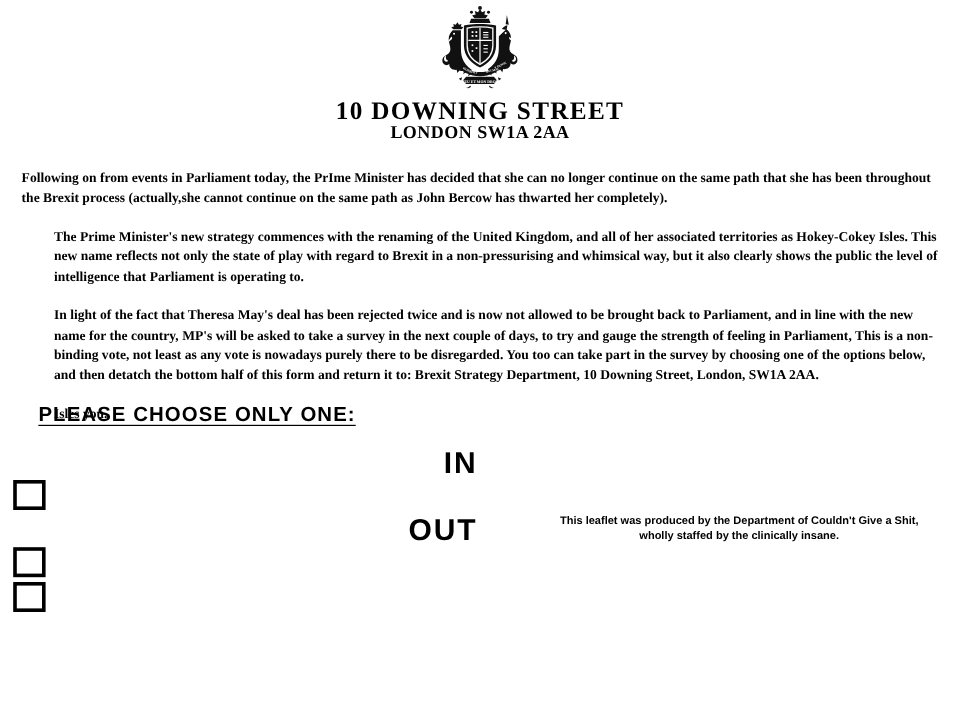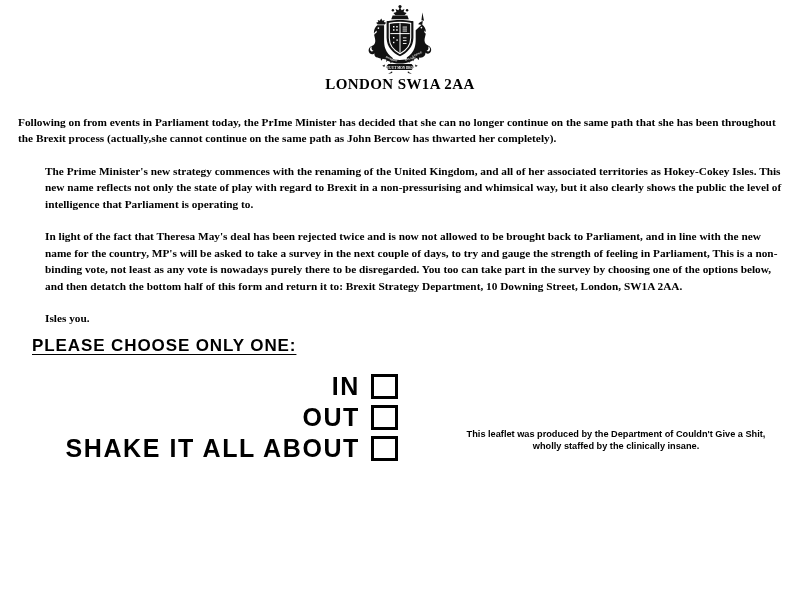--- a/index.html
+++ b/index.html
@@ -85,23 +85,23 @@
 
   
   .options {
     position: absolute;
     left: 0;
     top: 373px;
     width: 398px;
   }
   .option-row {
     display: flex;
-    align-items: center;
     justify-content: flex-end;
     margin-bottom: 4px;
+    flex-direction: column;
   }
   .option-label {
     font-size: 25px;
     font-weight: bold;
     letter-spacing: 1.6px;
     line-height: 27px;
     white-space: nowrap;
     text-align: right;
   }
   .option-box {
@@ -204,20 +204,21 @@
       <text x="48" y="64.9" fill="#ffffff" font-family="'Liberation Serif', serif" font-size="3.2" font-weight="bold" text-anchor="middle">DIEU ET MON DROIT</text>
 
       <path d="M33.1 60.4 l-2.8 1.3 l2.0 1.4 z"></path>
       <path d="M62.9 60.4 l2.8 1.3 l-2.0 1.4 z"></path>
 
       <path d="M40.0 67.2 c-1.2 1.2 -2.4 1.8 -3.8 2.0 c1.6 0.6 3.0 0.4 4.2 -0.6 z"></path>
       <path d="M56.0 67.2 c1.2 1.2 2.4 1.8 3.8 2.0 c-1.6 0.6 -3.0 0.4 -4.2 -0.6 z"></path>
     </g>
   </svg>
 
+  <div class="address-title">10 DOWNING STREET</div>
   <div class="address-sub">LONDON SW1A 2AA</div>
 </div>
 
 <div class="body-copy">
   <p class="para">Following on from events in Parliament today,  the PrIme Minister has decided that she can no longer continue on the same path that she has been throughout the Brexit process (actually,she cannot continue on the same path as John Bercow has thwarted her completely).</p>
   <p class="para">The Prime Minister's new strategy commences with the renaming of the United Kingdom, and all of her associated territories as Hokey-Cokey Isles.   This new name reflects not only the state of play with regard to Brexit in a non-pressurising and whimsical way, but it also clearly shows the public the level of intelligence that Parliament is operating to.</p>
   <p class="para">In light of the fact that Theresa May's deal has been rejected twice and is now not allowed to be brought back to Parliament, and in line with the new name for the country, MP's will be asked to take a survey in the next couple of days, to try and gauge the strength of feeling in Parliament,  This is a non-binding vote, not least as any vote is nowadays purely there to be disregarded.   You too can take part in the survey by choosing one of the options below, and then detatch the bottom half of this form and return it to: Brexit Strategy Department, 10 Downing Street,  London,  SW1A 2AA.</p>
   <p class="para para-thanks">Isles you.</p>
 </div>
 
@@ -226,21 +227,20 @@
 <div class="options">
   <div class="option-row">
     <span class="option-label">IN</span>
     <span class="option-box"></span>
   </div>
   <div class="option-row">
     <span class="option-label">OUT</span>
     <span class="option-box"></span>
   </div>
   <div class="option-row">
-    <span class="option-label">SHAKE IT ALL ABOUT</span>
     <span class="option-box"></span>
   </div>
 </div>
 
 <div class="disclaimer">
   <div>This leaflet was produced by the Department of Couldn't Give a Shit,</div>
   <div>wholly staffed by the clinically insane.</div>
 </div>
 
 </body></html>

